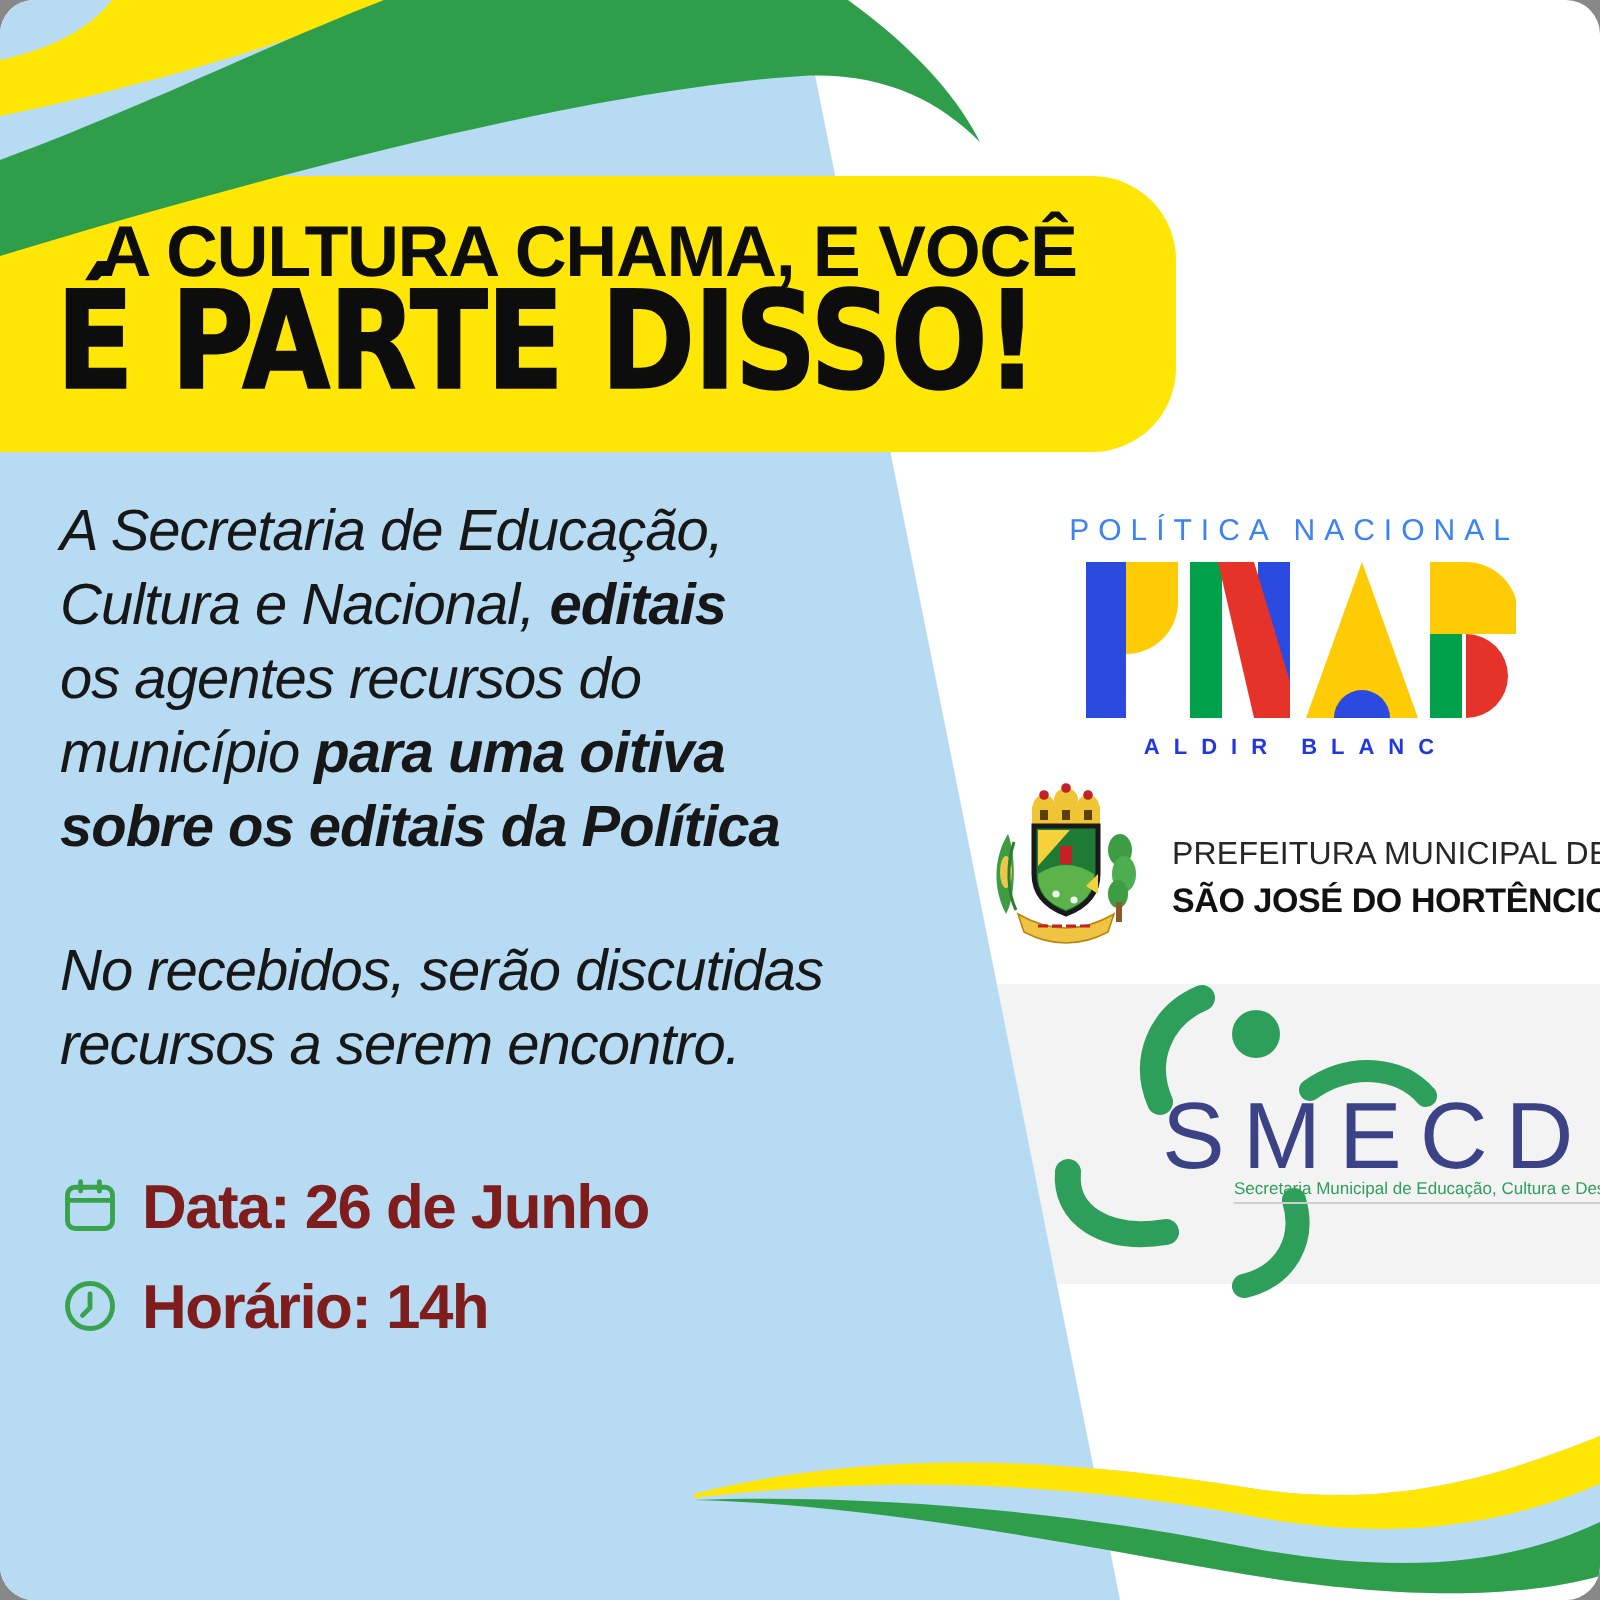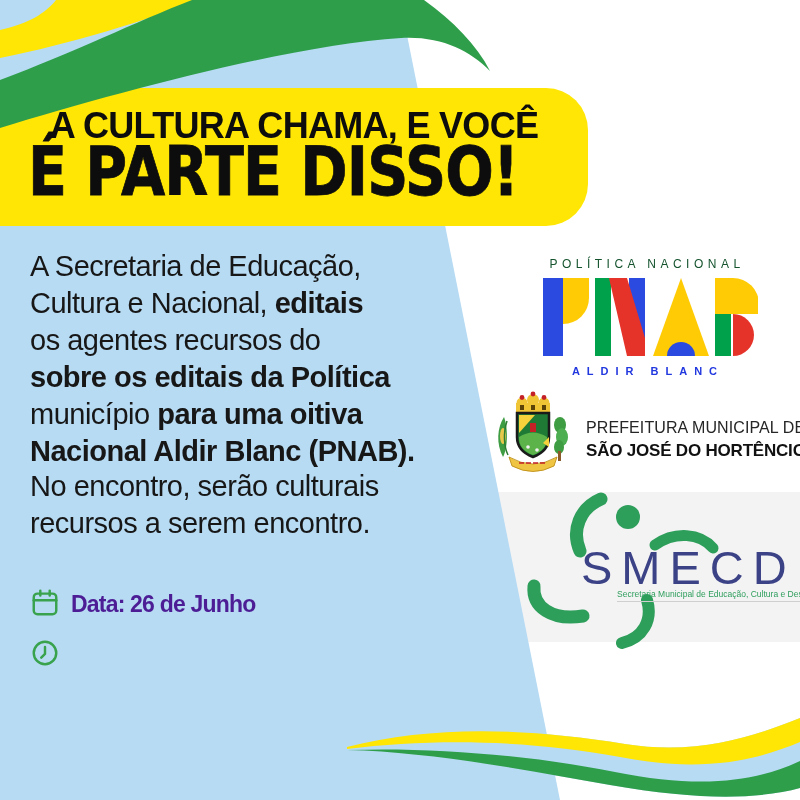--- a/index.html
+++ b/index.html
@@ -1,18 +1,18 @@
 <!DOCTYPE html>
 <html><head>
 <meta charset="utf-8">
 <style>
   html,body{margin:0;padding:0;background:#888;}
   #poster{
     position:relative;width:800px;height:800px;background:#ffffff;
-    overflow:hidden;font-family:"Liberation Sans",sans-serif;
+    overflow:hidden;font-family:"Liberation Sans",sans-serif;border-radius:17px;
     -webkit-font-smoothing:antialiased;
   }
   svg{display:block}
   .abs{position:absolute}
 
   
   .banner-box{
     position:absolute;left:0;top:88px;width:588px;height:138px;
     background:#FFE604;border-radius:0 42px 42px 0;z-index:4;
   }
@@ -24,35 +24,35 @@
   .banner-l2{
     position:absolute;left:28px;top:138px;width:668px;
     font-family:"DejaVu Sans",sans-serif;font-size:68px;font-weight:700;
     letter-spacing:-1px;color:#0d0d0d;line-height:1;z-index:6;
     transform:scaleX(0.84);transform-origin:0 0;white-space:nowrap;
     -webkit-text-stroke:0.8px #0d0d0d;
   }
 
   
   .bodytext{position:absolute;left:30px;z-index:6;color:#171717;
-    font-size:29px;line-height:37px;letter-spacing:-0.5px;font-weight:500;}
+    font-size:29px;line-height:37px;letter-spacing:-0.5px;font-weight:500;font-style:italic;}
   .bodytext .b{font-weight:800;}
   #paragraph-1{top:248px;}
   #paragraph-2{top:468px;}
 
   
   .details{position:absolute;left:30px;top:583px;z-index:6;}
   .detail-row{display:flex;align-items:flex-start;gap:11px;margin-bottom:8px;}
   .detail-icon{flex:0 0 30px;margin-top:5px;}
-  .detail-text{font-size:23px;line-height:42px;letter-spacing:-0.8px;color:#4c1d95;font-weight:700;text-align:right;}
+  .detail-text{font-size:31px;line-height:42px;letter-spacing:-0.8px;color:#7f1d1d;font-weight:700;text-align:right;}
   .detail-text .lbl{font-weight:800;}
 
   
   .pnab{position:absolute;left:540px;top:257px;width:220px;text-align:center;z-index:6;}
-  .pnab-top{font-size:12px;letter-spacing:4.5px;color:#14532d;font-weight:500;white-space:nowrap;margin-left:-6px;}
+  .pnab-top{font-size:15px;letter-spacing:4.5px;color:#3b82f6;font-weight:500;white-space:nowrap;margin-left:-6px;}
   .pnab-letters{margin:7px auto 0 auto;}
   .pnab-bottom{font-size:11px;font-weight:700;letter-spacing:7px;color:#2238DF;margin-top:9px;white-space:nowrap;margin-left:-4px;}
 
   .pref{position:absolute;left:494px;top:391px;display:flex;gap:14px;z-index:6;}
   .pref-text{margin-top:29px;white-space:nowrap;}
   .pref-l1{font-size:16px;font-weight:400;color:#262626;letter-spacing:0.1px;line-height:1;}
   .pref-l2{font-size:17px;font-weight:700;color:#111;letter-spacing:-0.2px;line-height:1;margin-top:6px;}
 
   .smecd{position:absolute;left:505px;top:490px;width:295px;height:160px;z-index:6;}
   .smecd-word{position:absolute;left:76px;top:54px;font-size:47px;font-weight:400;
@@ -83,44 +83,44 @@
     <path d="M0,80 C75,52 135,22 192,0 L424,0 C453,21 477,45 490,71 C469,50 441,36 401,38 C292,45 118,92 0,128 Z" fill="#2F9E4B"></path>
   </svg>
 
   <div class="banner-l1">A CULTURA CHAMA, E VOCÊ</div>
   <div class="banner-l2">É PARTE DISSO!</div>
 
   <div id="paragraph-1" class="bodytext">
       <div><span>A Secretaria de Educação,</span></div>
       <div><span>Cultura e Nacional, </span><span class="b">editais</span></div>
       <div><span>os agentes recursos do</span></div>
+      <div><span>município </span><span class="b">para uma oitiva</span></div>
       <div><span class="b">sobre os editais da Política</span></div>
-      <div><span>município </span><span class="b">para uma oitiva</span></div>
-      <div><span class="b">Nacional Aldir Blanc (PNAB).</span></div>
     </div>
   <div id="paragraph-2" class="bodytext">
-      <div><span>No encontro, serão culturais</span></div>
+      <div><span>No recebidos, serão discutidas</span></div>
       <div><span>recursos a serem encontro.</span></div>
     </div>
 
   <div class="details">
     <div class="detail-row">
       <svg class="detail-icon" width="30" height="30" viewBox="0 0 32 32" fill="none" stroke="#38A24D" stroke-width="2.6" stroke-linecap="round" stroke-linejoin="round">
         <rect x="4" y="6" width="24" height="22" rx="4"></rect>
         <line x1="4" y1="13" x2="28" y2="13"></line>
         <line x1="11" y1="3" x2="11" y2="8"></line>
         <line x1="21" y1="3" x2="21" y2="8"></line>
       </svg>
       <div class="detail-text"><span class="lbl">Data:</span> <span>26 de Junho</span></div>
     </div>
     <div class="detail-row">
       <svg class="detail-icon" width="30" height="30" viewBox="0 0 32 32" fill="none" stroke="#38A24D" stroke-width="2.6" stroke-linecap="round" stroke-linejoin="round">
         <circle cx="16" cy="16" r="12"></circle>
         <path d="M16,9.5 L16,17 L12,21"></path>
       </svg>
+      <div class="detail-text"><span class="lbl">Horário:</span> <span>14h</span></div>
     </div>
   </div>
 
   <div class="pnab">
     <div class="pnab-top">POLÍTICA NACIONAL</div>
     <svg class="pnab-letters" width="215" height="78" viewBox="0 0 215 78" role="img" aria-label="PNAB">
 
       <rect x="0" y="0" width="20" height="78" fill="#2B4BE0"></rect>
       <path d="M20,0 h26 v20 a26,26 0 0 1 -26,26 Z" fill="#FFCB05"></path>
 

